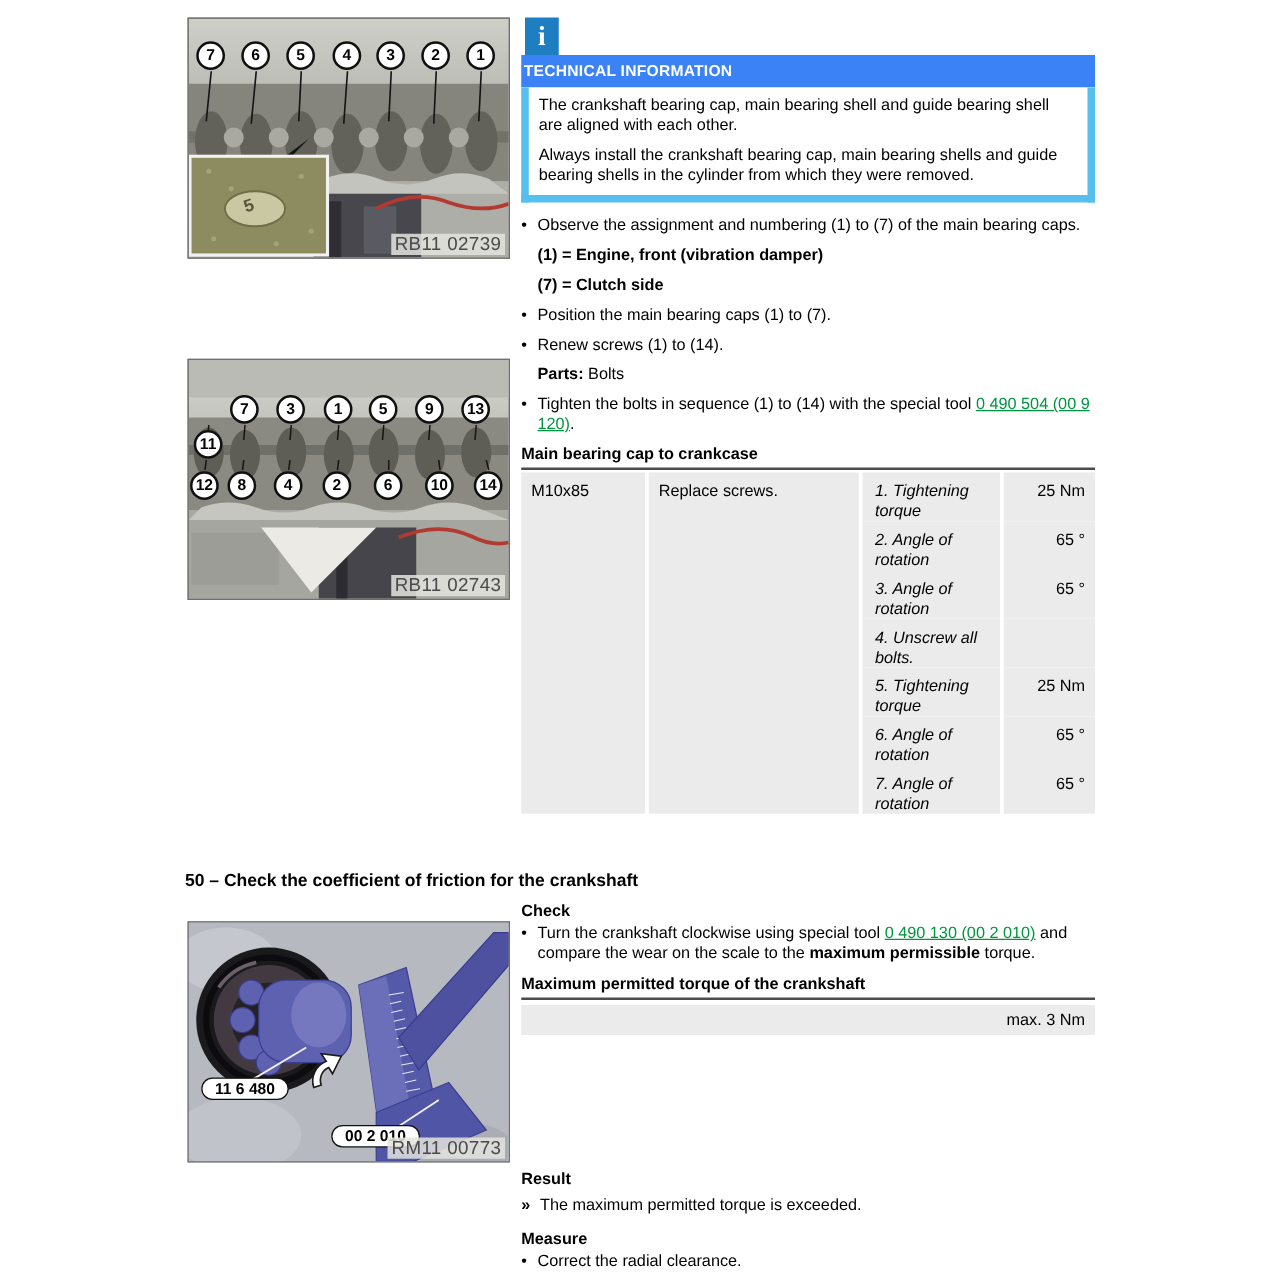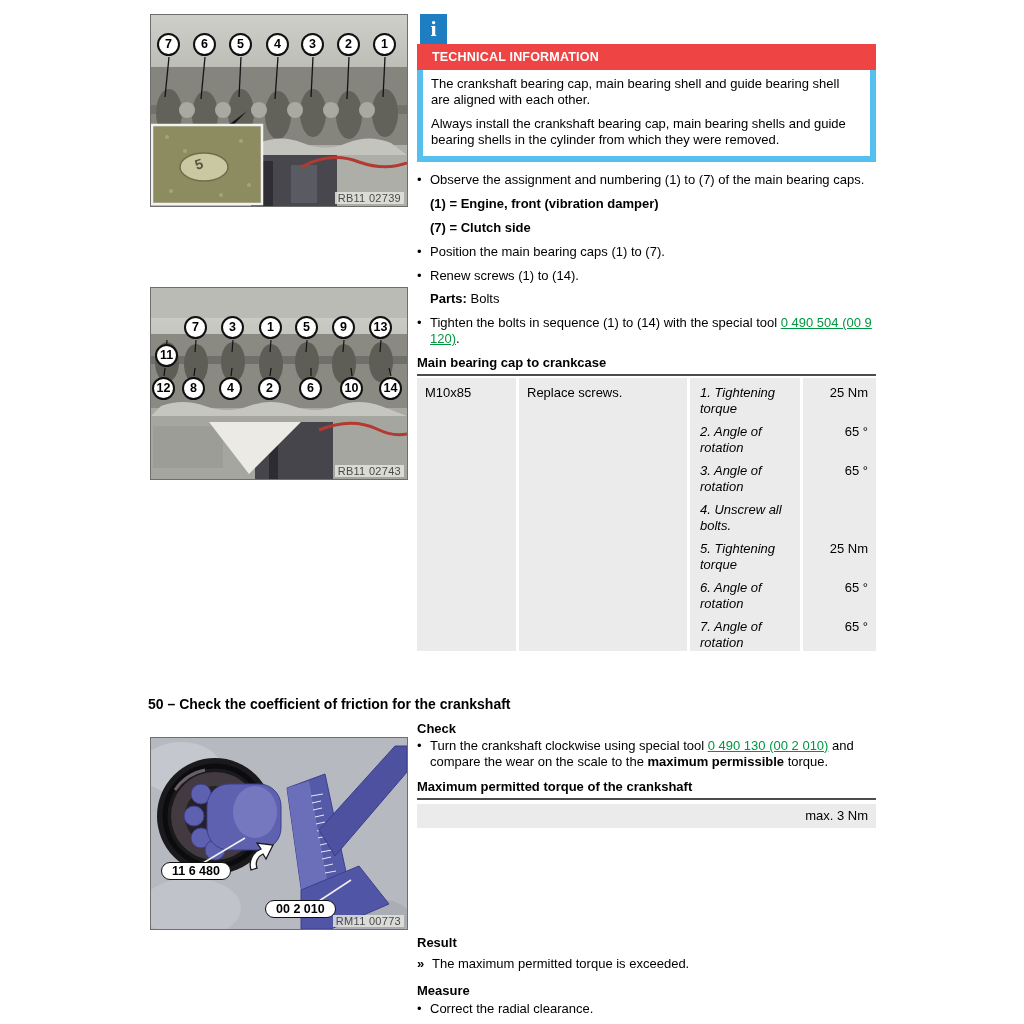--- a/index.html
+++ b/index.html
@@ -4,37 +4,37 @@
 <style>
   html,body{margin:0;padding:0;}
   body{
     width:1024px;height:1024px;position:relative;background:#ffffff;
     font-family:"Liberation Sans", sans-serif;color:#000;overflow:hidden;
   }
   
   .fig{position:absolute;width:258px;height:193px;border:1px solid #6e6e6e;
        box-sizing:border-box;overflow:hidden;background:#9a9a94;}
   .fig svg{position:absolute;left:0;top:0;}
-  .figref{position:absolute;right:3px;bottom:2px;font-size:11px;color:#4a4a4a;
+  .figref{position:absolute;right:3px;bottom:2px;font-size:15px;color:#4a4a4a;
           background:rgba(228,228,222,.85);padding:0 3px;letter-spacing:.3px;}
   .callout{position:absolute;width:23px;height:23px;box-sizing:border-box;
            border-radius:50%;background:#fff;border:2px solid #101010;
            font-weight:bold;font-size:12.5px;line-height:19px;text-align:center;}
   .pill{position:absolute;background:#fff;border:1.6px solid #101010;border-radius:12px;
         font-weight:bold;font-size:12.5px;padding:1px 10px;white-space:nowrap;}
   .inset-num{position:absolute;left:44px;top:141px;font-weight:bold;font-size:14px;
              color:#55543c;transform:rotate(-18deg);}
   
   .right-col{position:absolute;left:417px;top:14px;width:459px;}
   .infobox{position:relative;padding-top:30px;}
   .info-icon{position:absolute;left:3px;top:0;width:27px;height:30px;background:#1e7ec2;
              color:#fff;font-weight:bold;font-size:22px;line-height:30px;text-align:center;
              font-family:"Liberation Serif", serif;}
-  .info-bar{background:#ef4444;color:#fff;font-weight:bold;font-size:12.5px;
-            padding:6px 8px 6px 15px;letter-spacing:.2px;}
+  .info-bar{background:#3b82f6;color:#fff;font-weight:bold;font-size:12.5px;
+            padding:6px 8px 6px 2px;letter-spacing:.2px;}
   .info-body{border:6px solid #55bfee;border-top:none;background:#fff;padding:6px 8px 8px 8px;}
   .info-body p{margin:0 12px 8px 0;font-size:13px;line-height:16px;}
   .info-body p:last-child{margin-bottom:0;}
   
   .blk{font-size:13px;line-height:16px;}
   .group1{margin-top:10px;}
   .group2{margin-top:3px;}
   .b-row{display:flex;margin:0 0 8px 0;}
   .b-dot{width:13px;flex:none;}
   .b-body{flex:1;}

